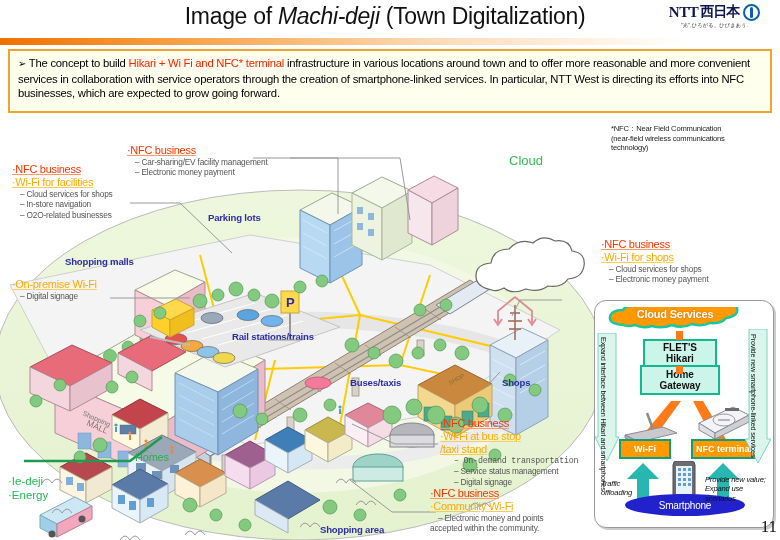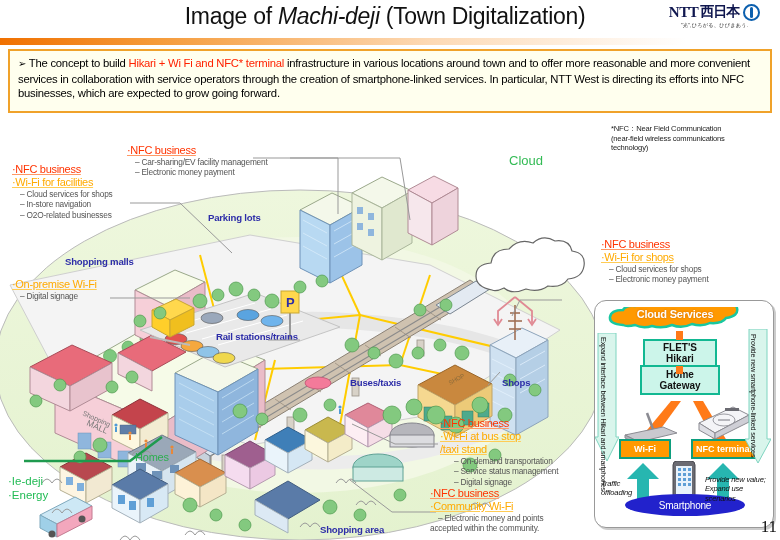--- a/index.html
+++ b/index.html
@@ -552,21 +552,21 @@
     </svg>
 
     
     <svg class="lead-svg" style="position:absolute;left:0;top:0;" width="600" height="425">
       <polyline points="24,346 130,346 162,322" fill="none" stroke="#1f9a4e" stroke-width="2.5"></polyline>
     </svg>
   </div>
 
   <div class="blue-lbl" style="left:208px; top:212px;">Parking lots</div>
   <div class="blue-lbl" style="left:65px; top:256px;">Shopping malls</div>
-  <div class="blue-lbl" style="left:216px; top:331px;">Rail stations/trains</div>
+  <div class="blue-lbl" style="left:232px; top:331px;">Rail stations/trains</div>
   <div class="blue-lbl" style="left:330px; top:377px;padding-left:20px;">Buses/taxis</div>
   <div class="blue-lbl" style="left:502px; top:377px;">Shops</div>
   <div class="blue-lbl" style="left:320px; top:524px;">Shopping area</div>
 
   <div class="cloud-lbl" style="left:509px; top:153px;">Cloud</div>
   <div class="green-lbl" style="left:135px; top:451px;">Homes</div>
   <div class="green-lbl2" style="left:8px; top:474px;">·Ie-deji</div>
   <div class="green-lbl2" style="left:8px; top:488px;">·Energy</div>
 
   <svg style="position:absolute;left:0;top:0;width:780px;height:540px;pointer-events:none;">
@@ -604,21 +604,21 @@
     <div class="co-title co-red">·NFC business</div>
     <div class="co-title co-org">·Wi-Fi for shops</div>
     <div class="co-sub" style="padding-left:8px;">– Cloud services for shops</div>
     <div class="co-sub" style="padding-left:8px;">– Electronic money payment</div>
   </div>
 
   <div class="callout" style="left:440px; top:417px;">
     <div class="co-title co-red">·NFC business</div>
     <div class="co-title co-org">·Wi-Fi at bus stop</div>
     <div class="co-title co-org">/taxi stand</div>
-    <div class="co-sub" style="padding-left:14px;">– On-demand transportation</div>
+    <div class="co-sub" style="padding-left:14px;font-family:Liberation Mono, monospace;">– On-demand transportation</div>
     <div class="co-sub" style="padding-left:14px;">– Service status management</div>
     <div class="co-sub" style="padding-left:14px;">– Digital signage</div>
   </div>
 
   <div class="callout" style="left:430px; top:487px;">
     <div class="co-title co-red">·NFC business</div>
     <div class="co-title co-org">·Community Wi-Fi</div>
     <div class="co-sub" style="padding-left:8px;">– Electronic money and points</div>
     <div class="co-sub">  accepted within the community.</div>
   </div>

